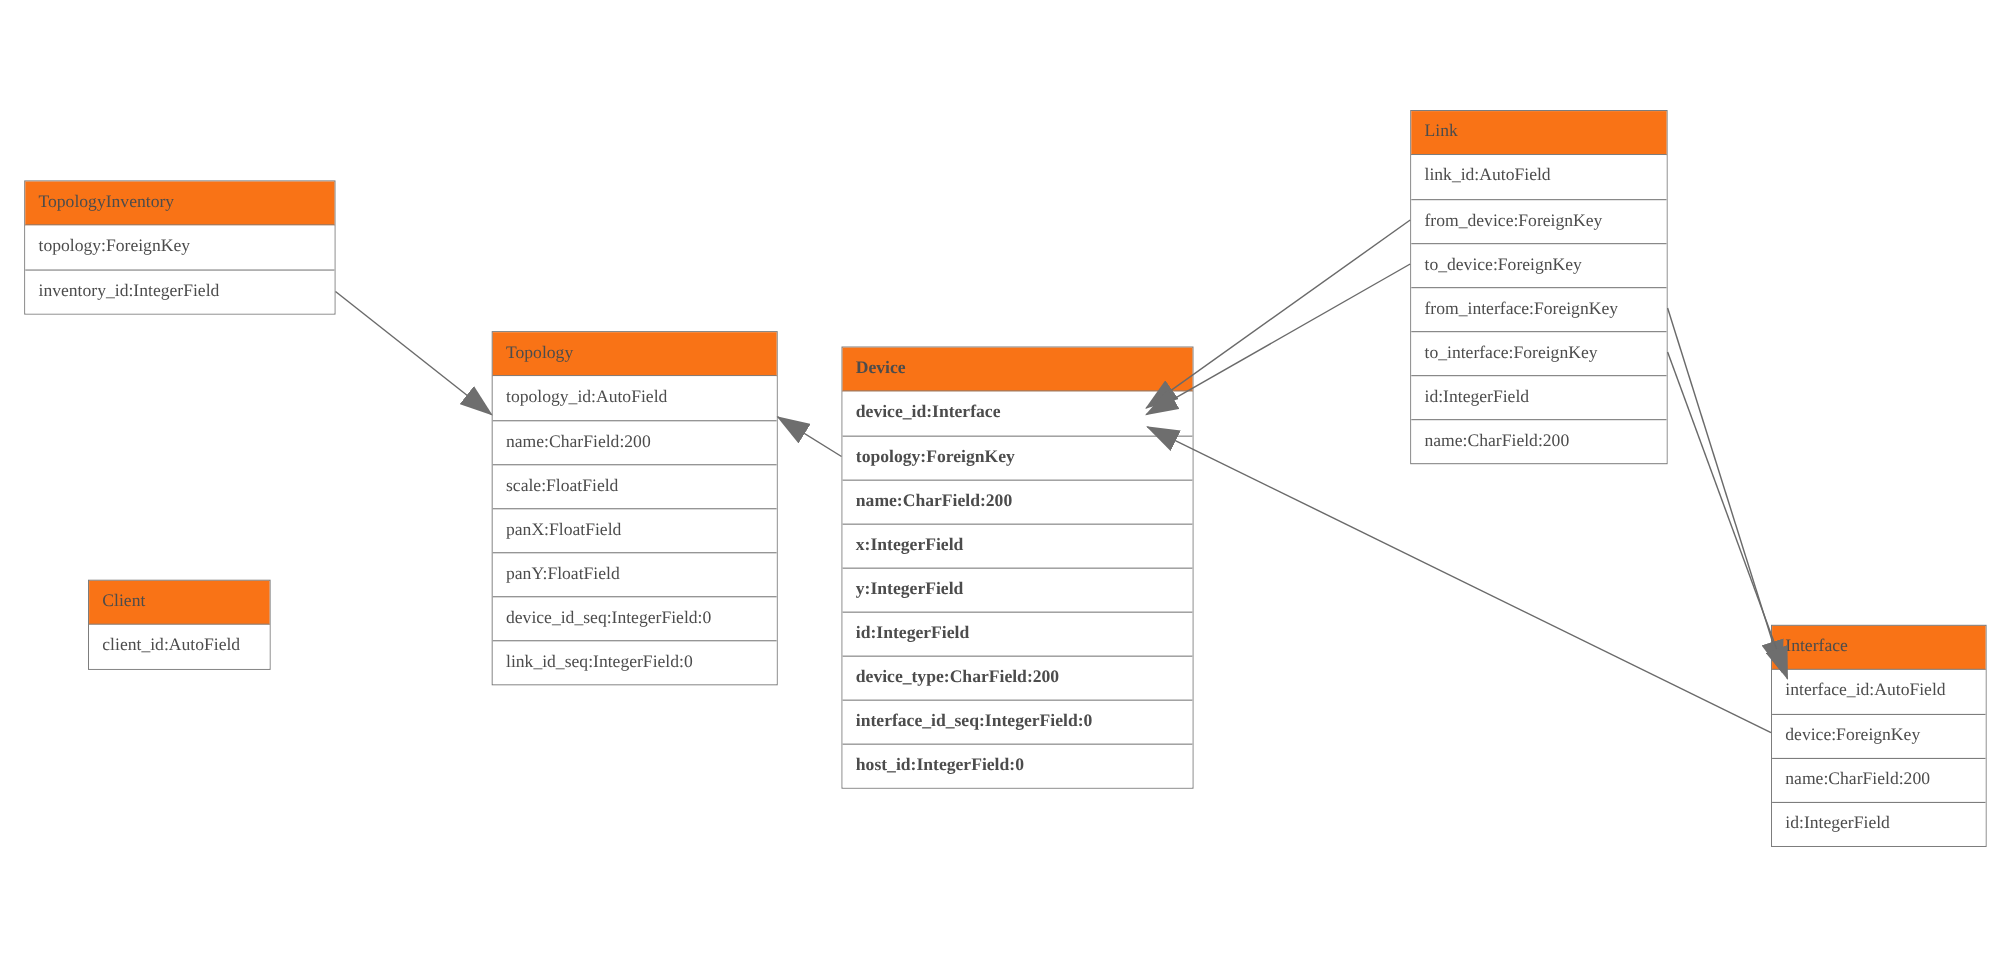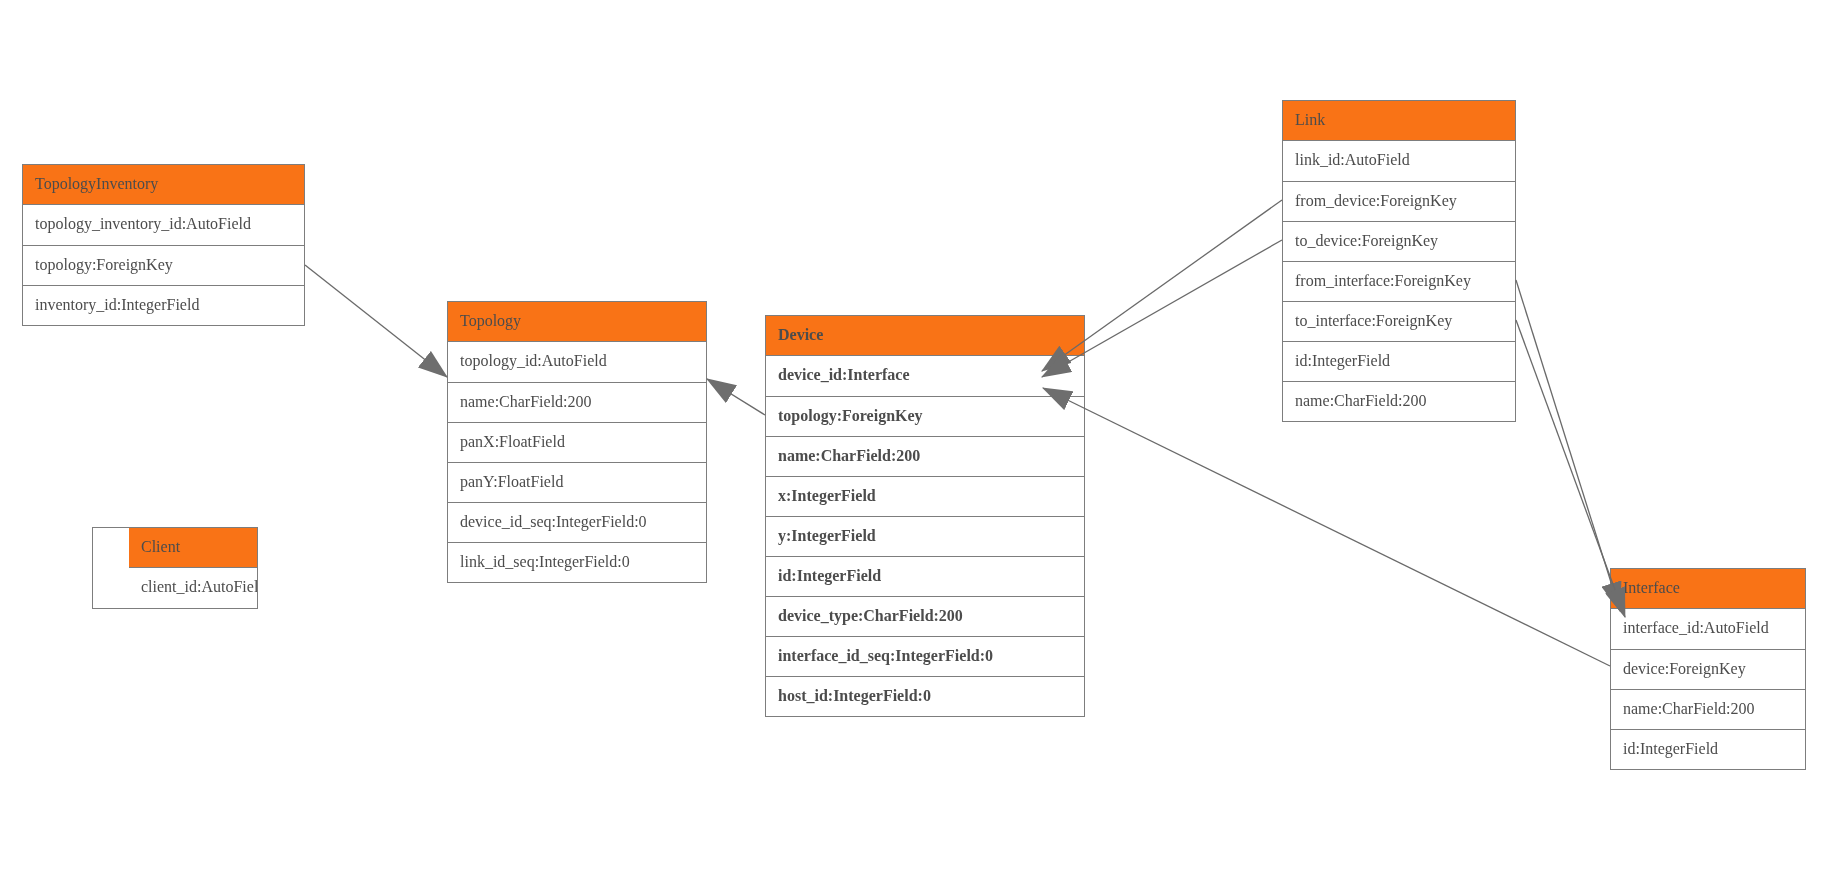--- a/index.html
+++ b/index.html
@@ -71,34 +71,34 @@
         <line x1="1282" y1="200" x2="1042" y2="371" stroke="#6a6a6a" stroke-width="1.3" marker-end="url(#arrow)"></line>
         <line x1="1282" y1="240" x2="1042" y2="377" stroke="#6a6a6a" stroke-width="1.3" marker-end="url(#arrow)"></line>
         <line x1="1516" y1="280" x2="1620" y2="611" stroke="#6a6a6a" stroke-width="1.3" marker-end="url(#arrow)"></line>
         <line x1="1516" y1="320" x2="1625" y2="617" stroke="#6a6a6a" stroke-width="1.3" marker-end="url(#arrow)"></line>
         <line x1="1610" y1="666" x2="1043" y2="388" stroke="#6a6a6a" stroke-width="1.3" marker-end="url(#arrow)"></line>
       </g>
   </svg>
 
 <div class="entity" style="left: 22px; top: 164px; width: 283px;">
       <div class="entity-header">TopologyInventory</div>
-      <div class="entity-row">topology_inventory_id:AutoField</div>
       <div class="entity-row">topology:ForeignKey</div>
       <div class="entity-row">inventory_id:IntegerField</div>
     </div>
     <div class="entity" style="left: 447px; top: 301px; width: 260px;">
       <div class="entity-header">Topology</div>
       <div class="entity-row">topology_id:AutoField</div>
       <div class="entity-row">name:CharField:200</div>
+      <div class="entity-row">scale:FloatField</div>
       <div class="entity-row">panX:FloatField</div>
       <div class="entity-row">panY:FloatField</div>
       <div class="entity-row">device_id_seq:IntegerField:0</div>
       <div class="entity-row">link_id_seq:IntegerField:0</div>
     </div>
-    <div class="entity" style="left: 92px; top: 527px; width: 166px; padding-left: 36px;">
+    <div class="entity" style="left: 80px; top: 527px; width: 166px;">
       <div class="entity-header">Client</div>
       <div class="entity-row">client_id:AutoField</div>
     </div>
     <div class="entity" style="left: 765px; top: 315px; width: 320px; font-weight: bold;">
       <div class="entity-header">Device</div>
       <div class="entity-row">device_id:Interface</div>
       <div class="entity-row">topology:ForeignKey</div>
       <div class="entity-row">name:CharField:200</div>
       <div class="entity-row">x:IntegerField</div>
       <div class="entity-row">y:IntegerField</div>

